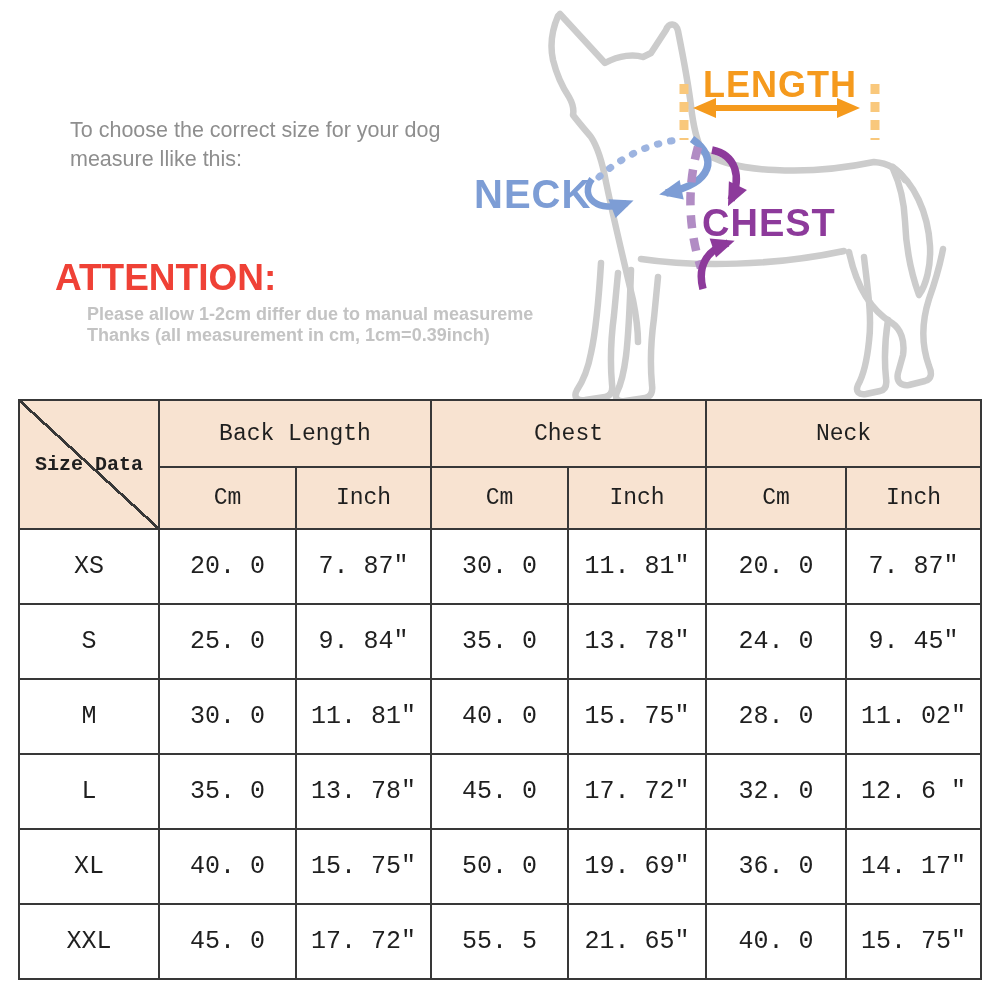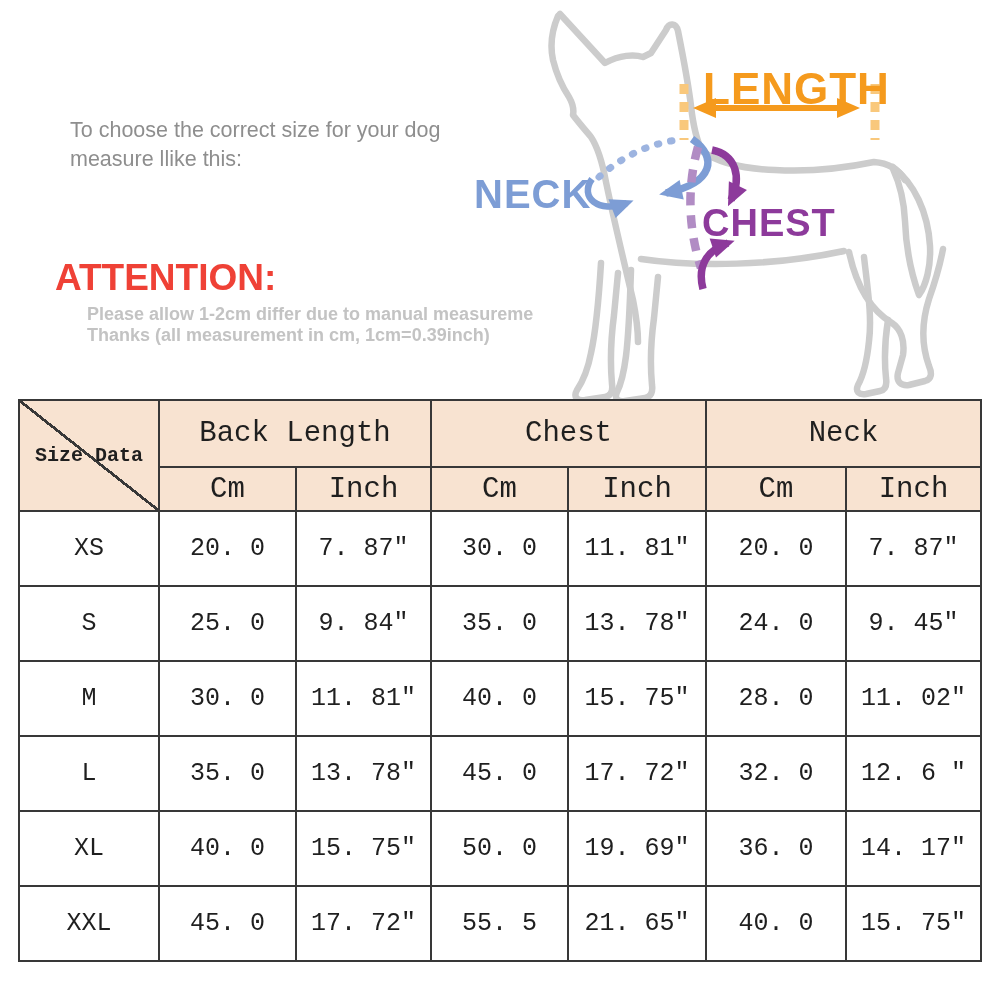--- a/index.html
+++ b/index.html
@@ -5,32 +5,32 @@
   html,body{margin:0;padding:0;background:#ffffff;}
   .page{position:relative;width:1000px;height:1000px;background:#ffffff;overflow:hidden;
         font-family:"Liberation Sans",sans-serif;}
   .abs{position:absolute;}
   .title{left:54px;top:50px;font-size:45px;font-weight:bold;color:#ef4136;letter-spacing:-1px;white-space:nowrap;}
   .subtitle{left:70px;top:116px;font-size:21.5px;color:#8e8e8e;line-height:1.33;white-space:nowrap;}
   .attn-title{left:55px;top:257px;font-size:37px;font-weight:bold;color:#ef4136;white-space:nowrap;}
   .attn-note{left:55px;top:304px;font-size:18px;font-weight:bold;color:#c3c3c3;line-height:1.18;white-space:nowrap;margin-left:32px;}
   .diagram-svg{left:0;top:0;}
   .lbl{font-weight:bold;white-space:nowrap;letter-spacing:1px;}
-  .lbl-length{left:703px;top:64px;font-size:44px;color:#f59a1d;}
+  .lbl-length{left:703px;top:64px;font-size:36px;color:#f59a1d;}
   .lbl-neck{left:474px;top:172px;font-size:40px;color:#7d9dd5;}
   .lbl-chest{left:702px;top:202px;font-size:38px;color:#8d3a9b;}
   table.size-table{position:absolute;left:18px;top:399px;width:962px;border-collapse:collapse;
         table-layout:fixed;color:#1f1f1f;
         font-family:"Liberation Mono","DejaVu Sans Mono",monospace;}
   table.size-table td{border:2px solid #383838;text-align:center;vertical-align:middle;padding:0;
         overflow:hidden;white-space:nowrap;}
   tr.grow{height:67px;}
-  tr.urow{height:44px;}
+  tr.urow{height:62px;}
   tr.drow{height:75px;border-radius:32px;}
-  td.hd{background:#f8e3d1;font-size:29px;}
+  td.hd{background:#f8e3d1;font-size:23px;}
   td.corner{background-color:#f8e3d1;
         background-image:linear-gradient(to bottom left,
           transparent calc(50% - 1.4px),
           #383838 calc(50% - 1.4px),
           #383838 calc(50% + 1.4px),
           transparent calc(50% + 1.4px));
         font-size:20px;text-align:left;padding-left:8px;font-weight:bold;}
   td.val{font-size:25px;background:#ffffff;}
 </style>
 </head>

